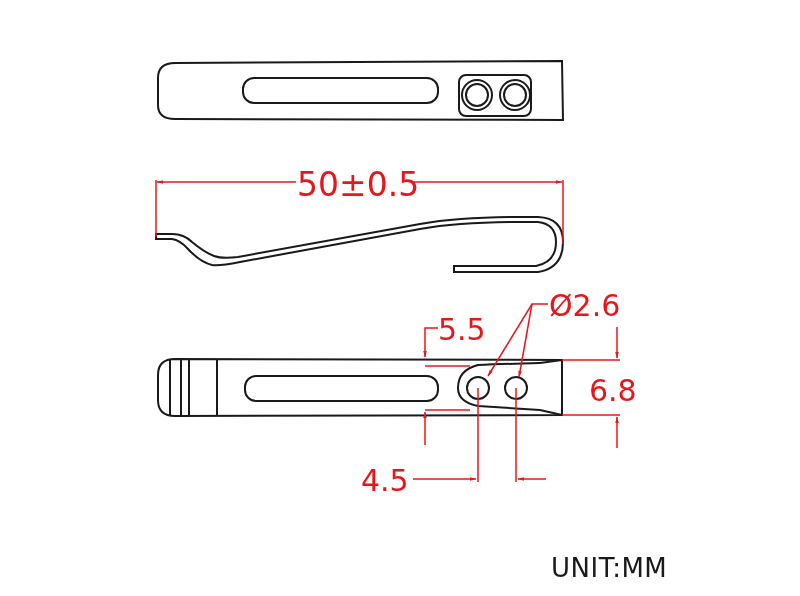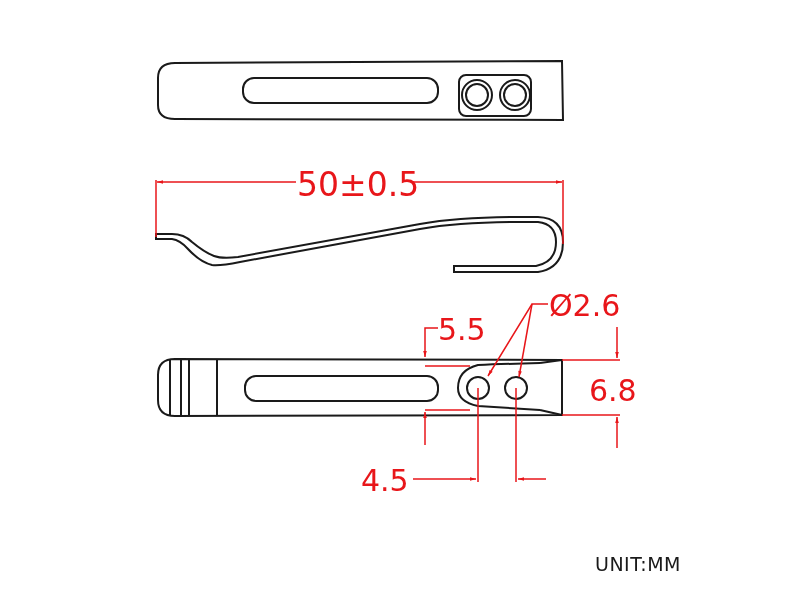--- a/index.html
+++ b/index.html
@@ -1,19 +1,19 @@
 <!DOCTYPE html>
 <html><head>
 <meta charset="utf-8">
 <style>
   html, body { margin:0; padding:0; background:#ffffff; }
   body { width:800px; height:596px; position:relative; overflow:hidden; font-family:"Liberation Sans", sans-serif; }
   svg { position:absolute; left:0; top:0; }
   .dimtext { font-family:"DejaVu Sans", sans-serif; fill:#e8161a; font-weight:normal; }
-  .unit { position:absolute; left:551px; top:553px; font-size:19px; color:#1a1a1a; font-family:"DejaVu Sans", sans-serif; letter-spacing:0.5px;margin-left:44px; }
+  .unit { position:absolute; left:551px; top:553px; font-size:26px; color:#1a1a1a; font-family:"DejaVu Sans", sans-serif; letter-spacing:0.5px; }
 </style>
 </head>
 <body>
 
 <svg width="800" height="596" viewBox="0 0 800 596">
   <defs>
     <marker id="arr" viewBox="0 0 10 10" refX="10" refY="5" markerWidth="10" markerHeight="6" orient="auto-start-reverse" markerUnits="userSpaceOnUse">
       <path d="M0,2 L10,5 L0,8 z" fill="#e8161a"></path>
     </marker>
   </defs>

